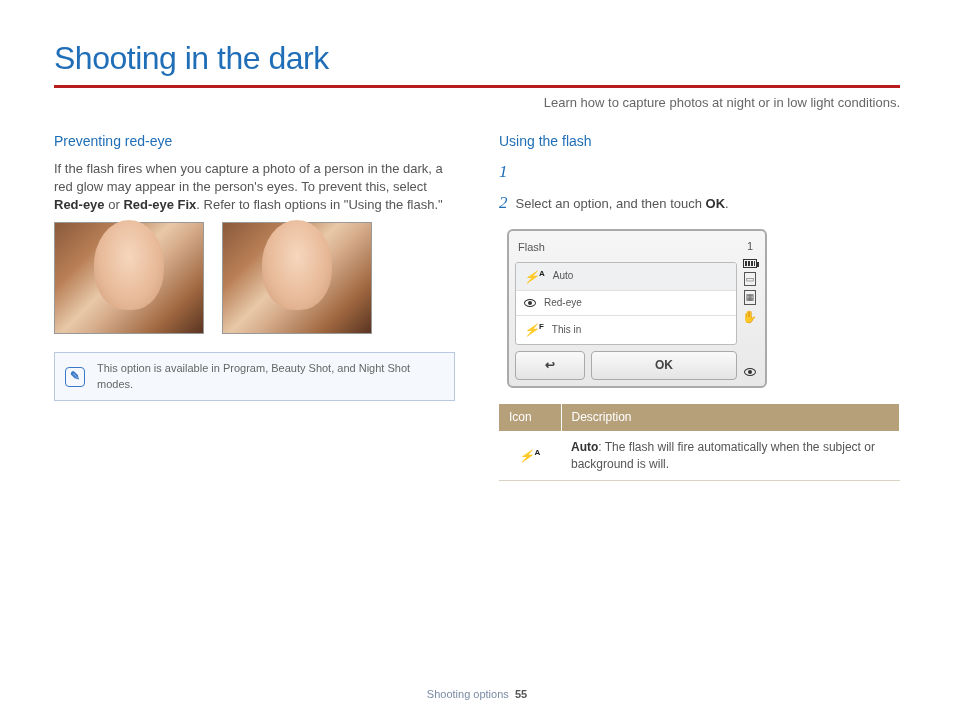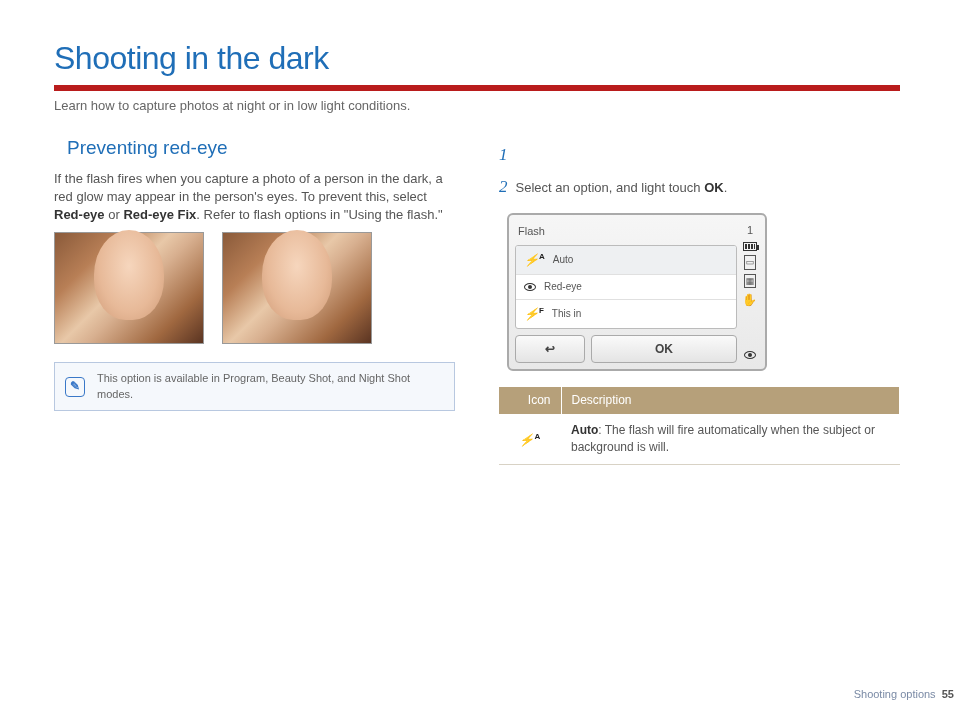--- a/index.html
+++ b/index.html
@@ -12,33 +12,32 @@
     font-size: 13px;
     line-height: 1.4;
     padding: 36px 54px 20px 54px;
     position: relative;
   }
   h1 {
     font-size: 32px;
     color: #1f6eb7;
     font-weight: 300;
     letter-spacing: -0.5px;
-    border-bottom: 6px solid #b91c1c;
+    border-bottom: 3px solid #b91c1c;
     padding-bottom: 4px;
     margin-bottom: 6px;
   }
-  .intro { font-size: 13px; color: #666; margin-bottom: 20px; }
+  .intro { font-size: 13px; color: #666; margin-bottom: 20px; text-align: right; }
   .cols { display: flex; gap: 44px; }
   .col { flex: 1; }
   h2 {
     color: #1f6eb7;
-    font-size: 19px;
+    font-size: 14px;
     font-weight: 400;
     margin-bottom: 8px;
-    margin-left: 13px;
   }
   .para { font-size: 13px; color: #555; margin-bottom: 6px; }
   .bold { font-weight: bold; color: #333; }
   .photos { display: flex; gap: 18px; margin: 8px 0 18px 0; }
   .photo {
     width: 150px; height: 112px;
     background: linear-gradient(135deg,#8a5a3a 0%,#b87f56 25%,#e8c8a8 45%,#d8b090 55%,#a06840 80%,#5a3422 100%);
     border: 1px solid #999;
     position: relative;
   }
@@ -86,30 +85,30 @@
   .cam-item.sel{ background:#eef0f2; }
   .cam-foot{ display:flex; gap:6px; margin-top:6px; }
   .cam-btn{ flex:1; border:1px solid #aaa; border-radius:4px; background:linear-gradient(#fafafa,#e4e4e4);
     text-align:center; padding:5px 0; font-size:12px; font-weight:bold; color:#444;}
   .cam-btn.back{ flex:0 0 70px; }
   .eye-icon{ display:inline-block; width:12px; height:8px; border:1px solid #333; border-radius:60%; position:relative;}
   .eye-icon::after{content:"";position:absolute;left:50%;top:50%;transform:translate(-50%,-50%);width:4px;height:4px;background:#333;border-radius:50%;}
   
   table{ width:100%; border-collapse:collapse; font-size:12px; }
   thead th{ background:#b6a07a; color:#fff; font-weight:normal; text-align:left; padding:5px 10px; border-right:1px solid #fff;}
-  thead th:first-child{ width:62px;text-align:right; }
+  thead th:first-child{ width:62px; }
   tbody td{ border-bottom:1px solid #d8d2c5; padding:8px 10px; vertical-align:top; color:#555;}
   tbody td:first-child{ text-align:center; vertical-align:middle; font-size:16px;}
   .desc-off ul{ margin:3px 0 0 4px; padding-left:12px; }
   .desc-off li{ list-style: none; position:relative; padding-left:10px; margin-bottom:2px;}
   .desc-off li::before{ content:"•"; position:absolute; left:0; color:#888;}
   .hand{ display:inline-block; font-size:11px; vertical-align:middle; }
   .footer{
     position:absolute; bottom:18px; left:0; right:0;
-    text-align:right; font-size:11px; color:#7a8aa5;
+    text-align:center; font-size:11px; color:#7a8aa5;
   }
   .footer .pg{ color:#555; font-weight:bold; }
   .off-circ{
     display:inline-block; width:18px;height:18px;border:1.5px solid #222;border-radius:50%;
     position:relative; vertical-align:middle;
   }
   .off-circ::before{content:"";position:absolute;left:50%;top:50%;transform:translate(-50%,-50%);
     width:9px;height:9px;border:1px solid #222;border-radius:50%; background:
       repeating-conic-gradient(#222 0 20deg, transparent 20deg 45deg);}
   .fa-auto{ font-weight:bold; font-style:italic; font-size:12px; color:#222;}
@@ -136,29 +135,30 @@
       <div class="photo"></div>
       <div class="photo"></div>
     </div>
     <div class="note">
       <div class="note-icon">✎</div>
       <div>This option is available in Program, Beauty Shot, and Night Shot modes.</div>
     </div>
   </div>
 
   <div class="col">
+    <h2>Using the flash</h2>
 
     <div class="steps">
       <div class="step">
         <div class="step-num">1</div>
       </div>
       <div class="step">
         <div class="step-num">2</div>
         <div>
-          <span>Select an option, and light touch </span><span class="bold">OK</span><span>.</span>
+          <span>Select an option, and then touch </span><span class="bold">OK</span><span>.</span>
         </div>
       </div>
     </div>
 
     <div class="cam">
       <div class="cam-row">
         <div style="flex:1">
           <div class="cam-title">Flash</div>
           <div class="cam-list">
             <div class="cam-item sel">

